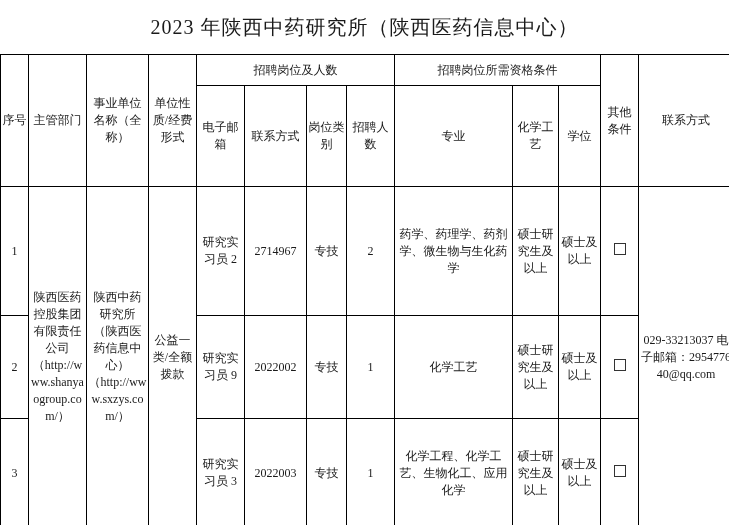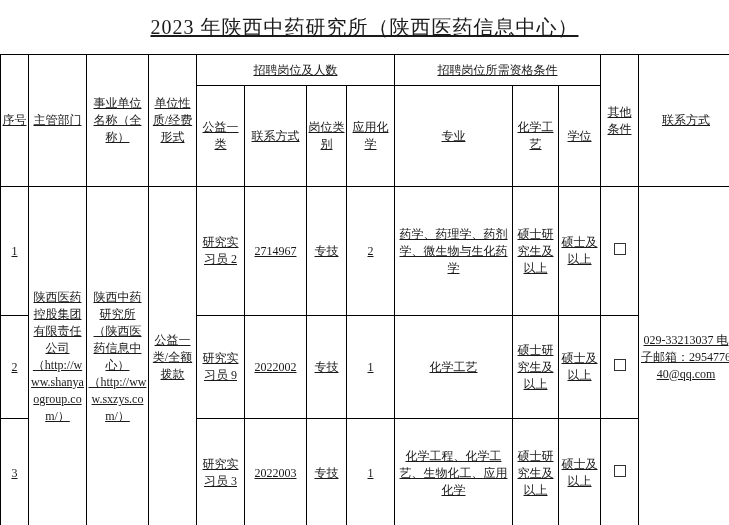--- a/index.html
+++ b/index.html
@@ -3,21 +3,21 @@
 <meta charset="utf-8">
 <style>
   html,body{margin:0;padding:0;}
   body{
     width:729px;height:525px;
     background:#ffffff;
     font-family:"Liberation Serif", serif;
     color:#1a1a1a;
     overflow:hidden;
   }
-  .page{position:relative;width:729px;height:525px;box-sizing:border-box;text-decoration:underline;}
+  .page{position:relative;width:729px;height:525px;box-sizing:border-box;}
   .title-block{
     padding:10px 40px 4px 40px;
     text-align:center;
   }
   .title-line{
     font-size:20px;
     letter-spacing:1px;
     line-height:34px;
     white-space:nowrap;
   }
@@ -101,24 +101,24 @@
       <td rowspan="2" class="hdr vtext">主管部门</td>
       <td rowspan="2" class="hdr vtext">事业单位名称（全称）</td>
       <td rowspan="2" class="hdr vtext">单位性质/经费形式</td>
       <td colspan="4" class="hdr">招聘岗位及人数</td>
       <td colspan="3" class="hdr">招聘岗位所需资格条件</td>
       <td rowspan="2" class="hdr vtext">其他条件</td>
       <td rowspan="2" class="hdr">联系方式</td>
     </tr>
 
     <tr class="hdr-row2">
-      <td class="hdr vtext">公益一类</td>
+      <td class="hdr vtext">电子邮箱</td>
       <td class="hdr vtext">联系方式</td>
       <td class="hdr vtext">岗位类别</td>
-      <td class="hdr vtext">应用化学</td>
+      <td class="hdr vtext">招聘人数</td>
       <td class="hdr">专业</td>
       <td class="hdr vtext">化学工艺</td>
       <td class="hdr vtext">学位</td>
     </tr>
 
     <tr class="row-h1">
       <td>1</td>
       <td rowspan="3" class="linkcell">陕西医药控股集团有限责任公司（http://www.shanyaogroup.com/）</td>
       <td rowspan="3" class="linkcell">陕西中药研究所（陕西医药信息中心）（http://www.sxzys.com/）</td>
       <td rowspan="3" class="vtext">公益一类/全额拨款</td>

